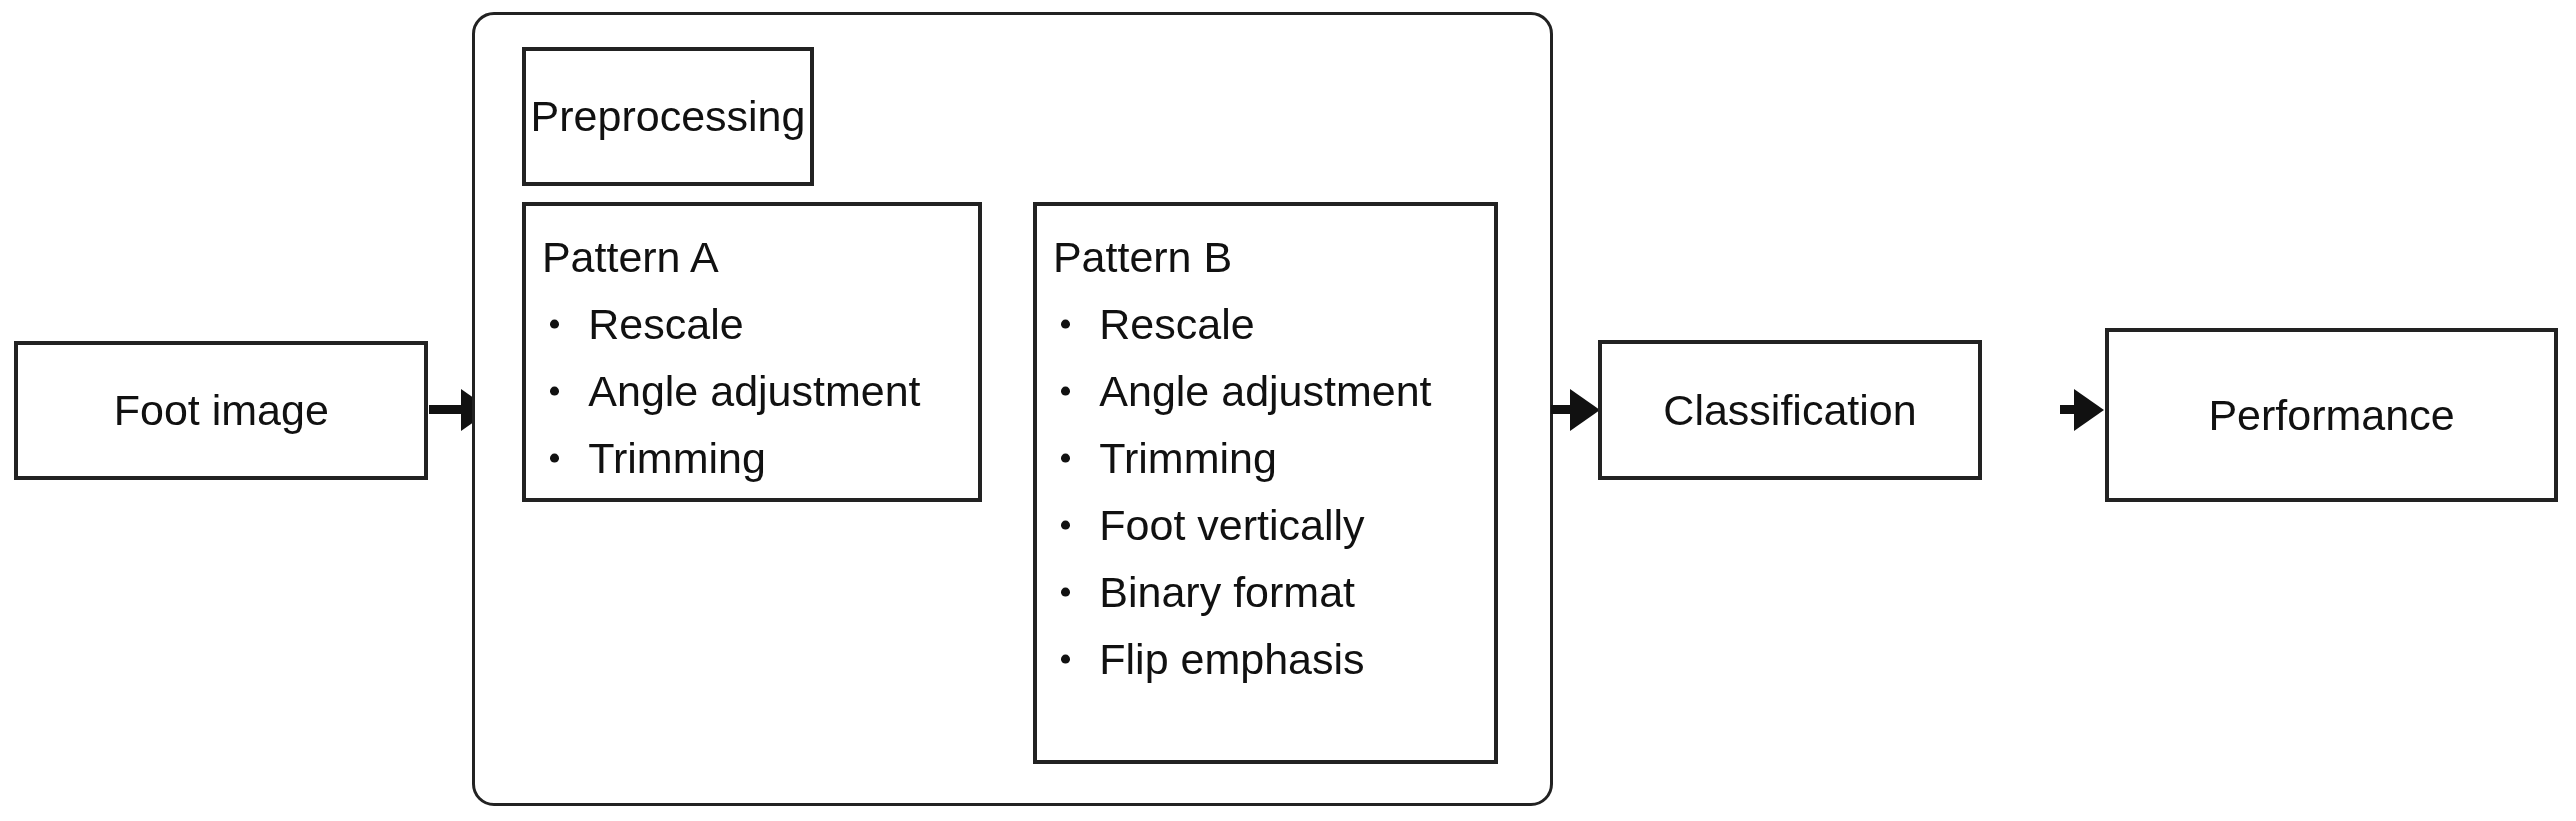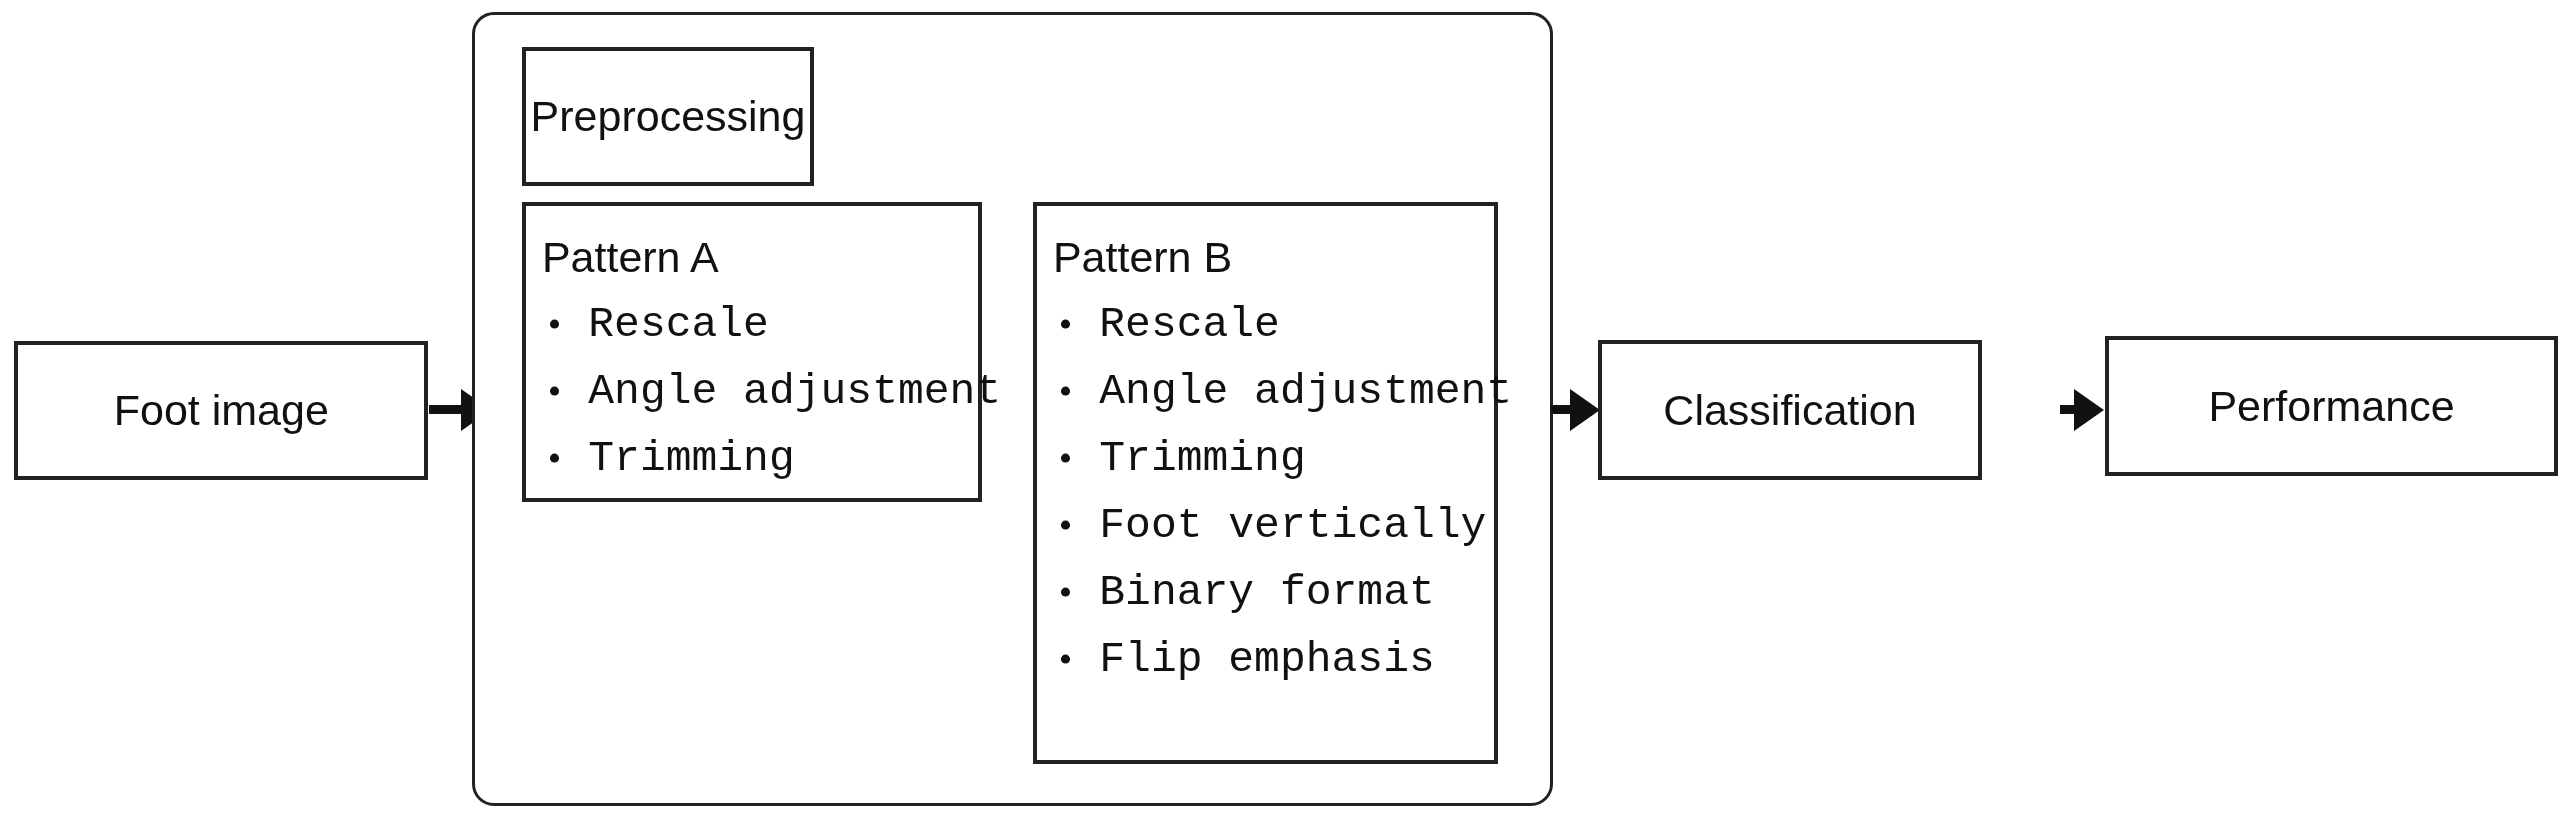--- a/index.html
+++ b/index.html
@@ -35,38 +35,37 @@
   .group-container {
     position: absolute;
     border: 3.2px solid var(--border);
     border-radius: 22px;
     background: var(--background);
   }
   .foot-image { left: 14.3px; top: 341px; width: 414px; height: 139px; }
   .preprocessing-container { left: 472px; top: 12px; width: 1081px; height: 794px; }
   .preprocessing-title { left: 522px; top: 47px; width: 292px; height: 139px; }
   .classification { left: 1598px; top: 340px; width: 384px; height: 140px; }
-  .performance { left: 2105px; top: 336px; width: 453px; height: 140px; }
+  .performance { left: 2105px; top: 328px; width: 453px; height: 174px; }
 
   .pattern-box {
     position: absolute;
     border: 4px solid var(--border);
     background: var(--background);
     padding: 17.5px 8px 0 14.3px;
   }
   .pattern-a { left: 522px; top: 202px; width: 460px; height: 300px; }
   .pattern-b { left: 1022px; top: 202px; width: 465px; height: 562px; margin-left: 11px; }
   .pattern-title { line-height: 67px; padding-left: 1.6px; white-space: nowrap; }
   .pattern-list { list-style: none; }
   .pattern-list li {
     position: relative;
     padding-left: 48px;
     line-height: 67px;
     white-space: nowrap;
-    font-family: Liberation Mono, monospace;
   }
   .pattern-list li::before {
     content: "";
     position: absolute;
     left: 9.6px;
     top: 50%;
     transform: translateY(-50%);
     width: 8.8px;
     height: 8.8px;
     border-radius: 50%;

